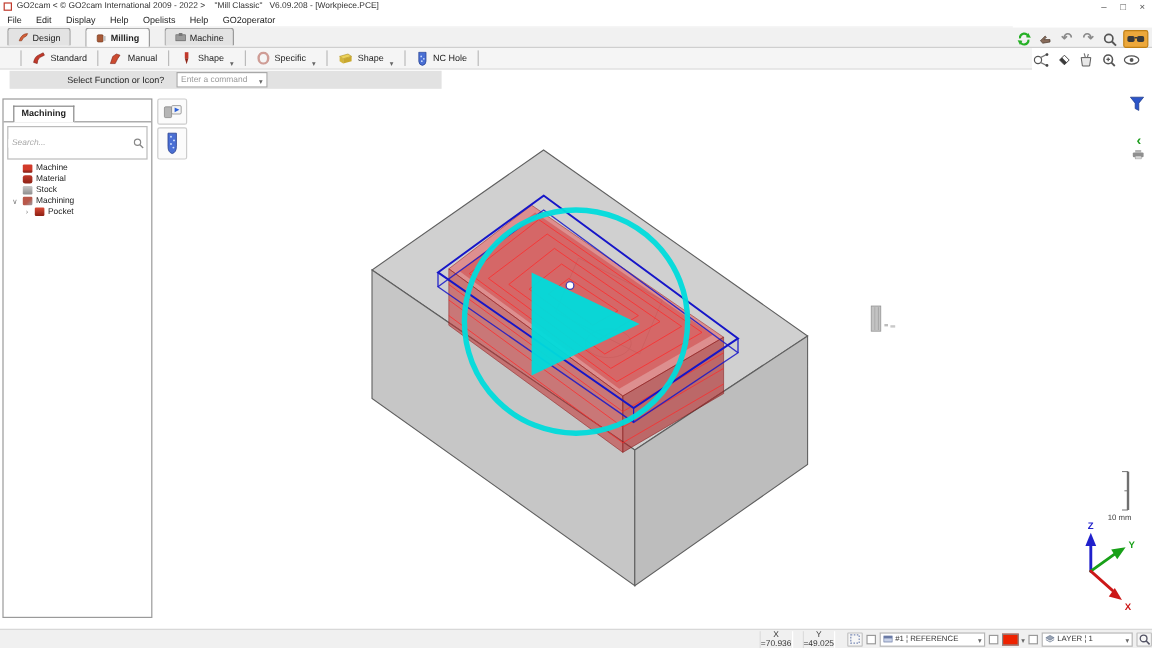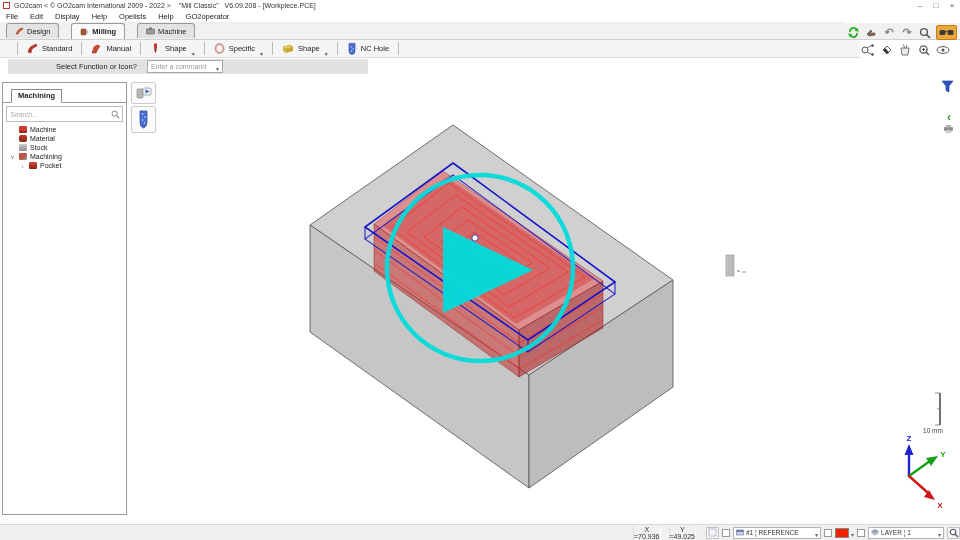--- a/index.html
+++ b/index.html
@@ -55,21 +55,21 @@
     border:1px solid #a8a8a8; color:#9a9a9a; font-size:7px; display:flex;
     align-items:center; padding:0 3px; justify-content:space-between; }
 
   
   .left-panel { position:absolute; top:82px; left:2px; width:125px; height:433px;
     background:#fff; border:1px solid #9a9a9a; z-index:30; }
   .panel-tab { display:inline-block; margin:1px 0 0 8px; padding:1px 6px 2px;
     border:1px solid #888; border-bottom:1px solid #fff; background:#fff;
     font-size:7.5px; font-weight:bold; position:relative; top:1px; }
   .panel-sep { border-top:1px solid #999; margin-top:0; }
-  .searchbox { margin:3px 3px 2px; height:16px; border:1px solid #bbb; display:flex;
+  .searchbox { margin:3px 3px 2px; height:28px; border:1px solid #bbb; display:flex;
     align-items:center; background:#fff; }
   .searchbox input { border:none; outline:none; flex:1; font-size:7px; padding:0 3px;
     font-family:"Liberation Sans", sans-serif; min-width:0; }
   .searchbox input::placeholder { color:#aaa; font-style:italic; }
   .tree { margin-top:3px; }
   .tree-row { display:flex; align-items:center; height:9px; font-size:7px; gap:3px;
     padding-left:6px; }
   .tree-row.indent { padding-left:16px; }
   .expander { width:7px; font-size:6px; color:#777; text-align:center; }
   .ticon { width:8px; height:7px; display:inline-block; border-radius:1px; }

